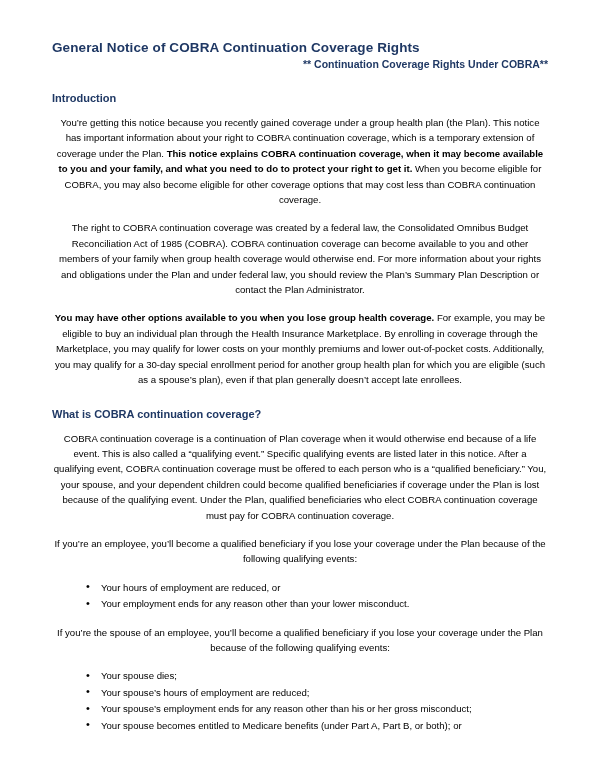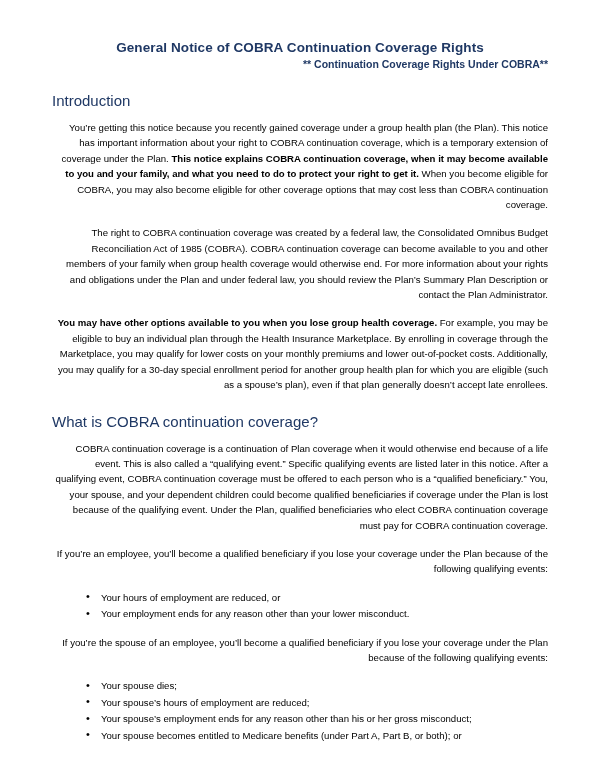--- a/index.html
+++ b/index.html
@@ -16,48 +16,47 @@
   }
   .page {
     width: 600px;
     height: 776px;
     box-sizing: border-box;
     padding: 40px 52px 30px 52px;
     background: #ffffff;
     position: relative;
   }
   .doc-title {
-    text-align: center;
     font-size: 13.5px;
     font-weight: bold;
     color: #1f3864;
     margin: 0 0 3px 0;
     letter-spacing: 0.1px;
   }
   .doc-subtitle {
     text-align: right;
     font-size: 10.5px;
     font-weight: bold;
     color: #1f3864;
     margin: 0 0 22px 0;
   }
   .section-heading {
-    font-size: 15px;
-    font-weight: normal;
+    font-size: 11px;
+    font-weight: bold;
     color: #1f3864;
     margin: 0 0 11px 0;
   }
   .section-heading.spaced {
     margin-top: 20px;
   }
   p.body {
     font-size: 9.6px;
     line-height: 15.4px;
     margin: 0 0 13px 0;
-    text-align: right;
+    text-align: center;
     color: #000000;
   }
   p.body:last-child {
     margin-bottom: 0;
   }
   .b {
     font-weight: bold;
   }
   ul.bullets {
     margin: 0 0 13px 0;

